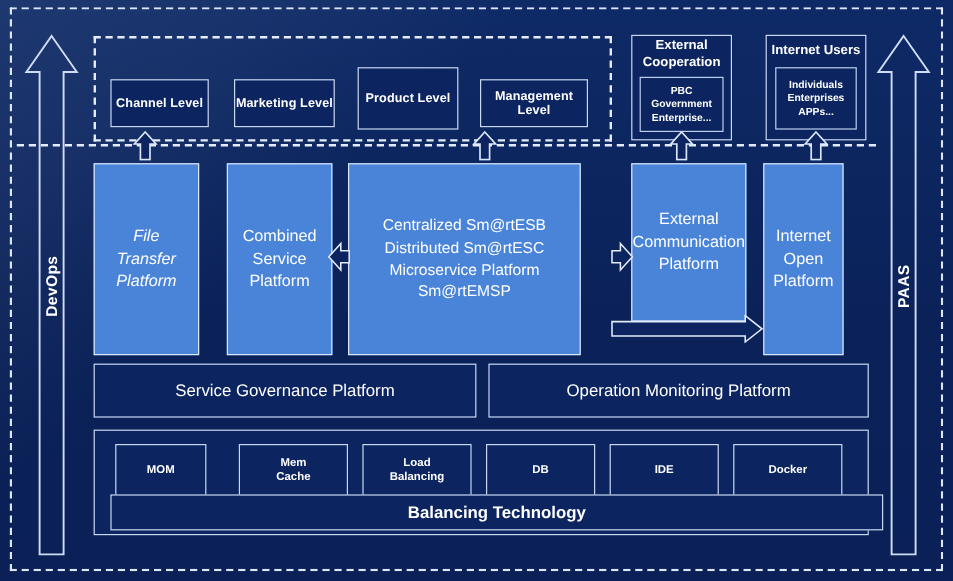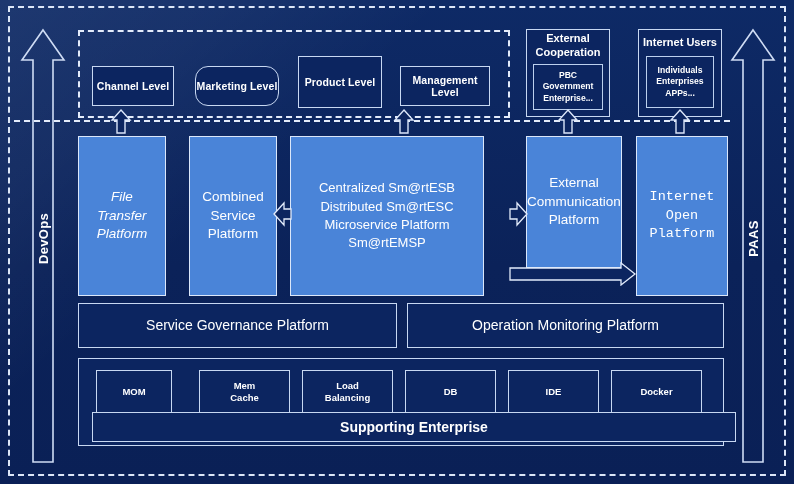--- a/index.html
+++ b/index.html
@@ -91,21 +91,21 @@
       <polygon points="23,4 44,34 33,34 33,436 13,436 13,34 2,34" fill="none" stroke="#cfdcf4" stroke-width="1.6"></polygon>
     </svg>
     <div class="side-label" style="left:-5px;top:205px;width:56px;text-align:center;">PAAS</div>
   </div>
 
   <div class="abs inner-dash" style="left:78px;top:30px;width:432px;height:88px;"></div>
 
   <div class="abs solid-box ctr t-level" style="left:92px;top:66px;width:82px;height:40px;text-align:right;">
     <span>Channel Level</span>
   </div>
-  <div class="abs solid-box ctr t-level" style="left:195px;top:66px;width:84px;height:40px;border-radius:13px;">
+  <div class="abs solid-box ctr t-level" style="left:195px;top:66px;width:84px;height:40px;">
     <span>Marketing Level</span>
   </div>
   <div class="abs solid-box ctr t-level" style="left:298px;top:56px;width:84px;height:52px;">
     <span>Product Level</span>
   </div>
   <div class="abs solid-box ctr t-level" style="left:400px;top:66px;width:90px;height:40px;">
     <span>Management Level</span>
   </div>
 
   <div class="abs solid-box" style="left:526px;top:29px;width:84px;height:88px;">
@@ -170,21 +170,21 @@
     <div>Distributed Sm@rtESC</div>
     <div>Microservice Platform Sm@rtEMSP</div>
   </div>
 
   <div class="abs blue-box ctr t-plat" style="left:526px;top:136px;width:96px;height:132px;flex-direction:column;">
     <div>External</div>
     <div>Communication</div>
     <div>Platform</div>
   </div>
 
-  <div class="abs blue-box ctr t-plat" style="left:636px;top:136px;width:92px;height:160px;flex-direction:column;font-family:Liberation Mono, monospace;">
+  <div class="abs blue-box ctr t-plat" style="left:636px;top:136px;width:67px;height:160px;flex-direction:column;">
     <div>Internet</div>
     <div>Open</div>
     <div>Platform</div>
   </div>
 
   <div class="abs h-arrow" style="left:272px;top:200px;width:20px;height:28px;">
     <svg width="20" height="28" viewBox="0 0 20 28">
         <polygon points="2,14 12,3 12,9 19,9 19,19 12,19 12,25" fill="#0c2560" stroke="#e2ebfb" stroke-width="1.3"></polygon>
       </svg>
   </div>
@@ -229,16 +229,16 @@
   <div class="abs solid-box ctr t-tech" style="left:508px;top:370px;width:91px;height:44px;flex-direction:column;">
     <div>IDE</div>
     <div></div>
   </div>
   <div class="abs solid-box ctr t-tech" style="left:611px;top:370px;width:91px;height:44px;flex-direction:column;">
     <div>Docker</div>
     <div></div>
   </div>
 
   <div class="abs solid-box ctr t-support" style="left:92px;top:412px;width:644px;height:30px;">
-    <span>Supporting Enterprise</span>
+    <span>Balancing Technology</span>
   </div>
 
 </div>
 
 </body></html>

